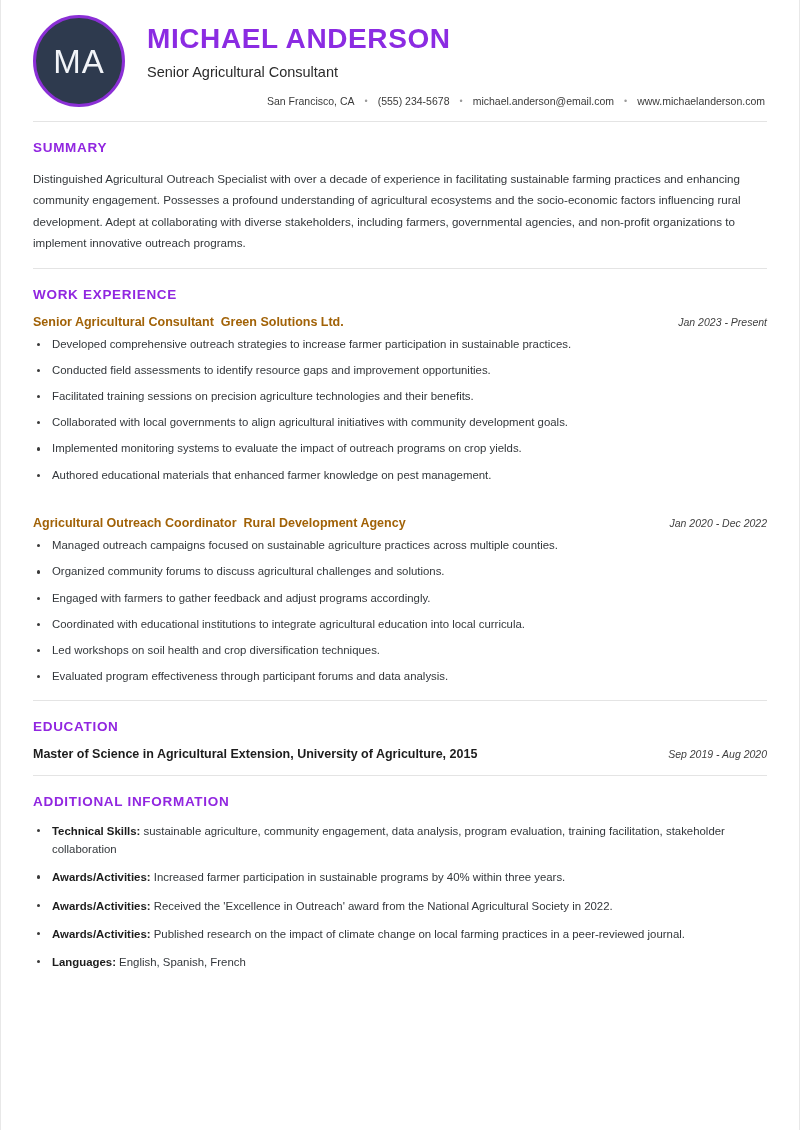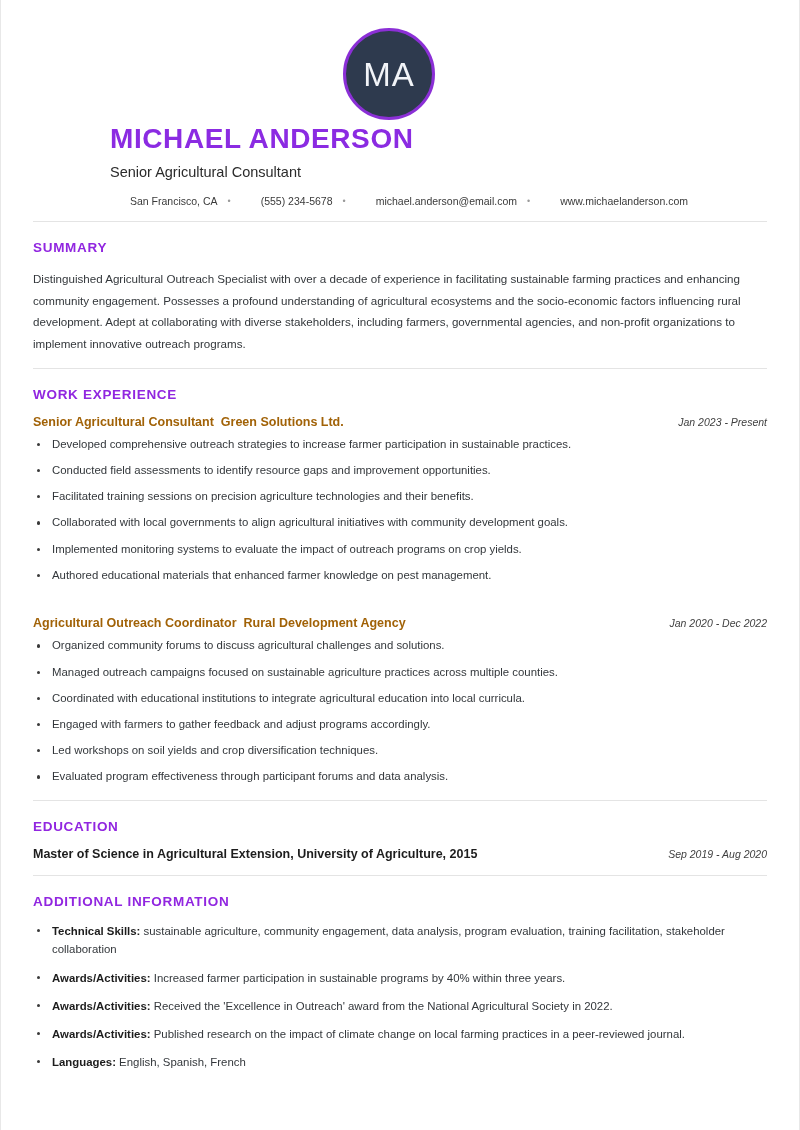--- a/index.html
+++ b/index.html
@@ -22,24 +22,23 @@
     box-sizing: border-box;
     background: #fff;
     border-left: 1px solid #e8e8e8;
     border-right: 1px solid #e8e8e8;
     padding: 0 32px;
   }
 
   
   .header {
     display: flex;
-    align-items: center;
-    padding-top: 26px;
+    align-items: flex-end;
+    padding-top: 13px;
     padding-bottom: 14px;
-    flex-direction: column;
   }
   .avatar {
     width: 92px;
     height: 92px;
     flex: 0 0 92px;
     border-radius: 50%;
     background: #2e3a4e;
     border: 3px solid #8b2fd6;
     box-sizing: border-box;
     display: flex;
@@ -77,21 +76,21 @@
   }
   .contact-line {
     display: flex;
     flex-wrap: wrap;
     justify-content: flex-end;
     align-items: center;
     font-size: 10.5px;
     color: #3a3a3a;
     padding-right: 2px;
   }
-  .contact-item { white-space: nowrap; margin-left: 20px; }
+  .contact-item { white-space: nowrap; }
   .contact-sep {
     color: #9a9a9a;
     margin: 0 10px;
     font-size: 9px;
     line-height: 1;
   }
 
   
   .divider {
     border-top: 1px solid #e4e4e4;
@@ -232,25 +231,25 @@
     </div>
 
     <div class="entry">
       <div class="entry-head">
         <div class="entry-headline">
           <span>Agricultural Outreach Coordinator</span><span class="entry-company">Rural Development Agency</span>
         </div>
         <div class="entry-date">Jan 2020 - Dec 2022</div>
       </div>
       <ul class="bullets">
+        <li>Managed outreach campaigns focused on sustainable agriculture practices across multiple counties.</li>
         <li>Organized community forums to discuss agricultural challenges and solutions.</li>
-        <li>Managed outreach campaigns focused on sustainable agriculture practices across multiple counties.</li>
+        <li>Engaged with farmers to gather feedback and adjust programs accordingly.</li>
         <li>Coordinated with educational institutions to integrate agricultural education into local curricula.</li>
-        <li>Engaged with farmers to gather feedback and adjust programs accordingly.</li>
-        <li>Led workshops on soil yields and crop diversification techniques.</li>
+        <li>Led workshops on soil health and crop diversification techniques.</li>
         <li>Evaluated program effectiveness through participant forums and data analysis.</li>
       </ul>
     </div>
   </div>
 
   <div class="divider"></div>
 
   <div class="section">
     <div class="section-title">EDUCATION</div>
     <div class="edu-head">

